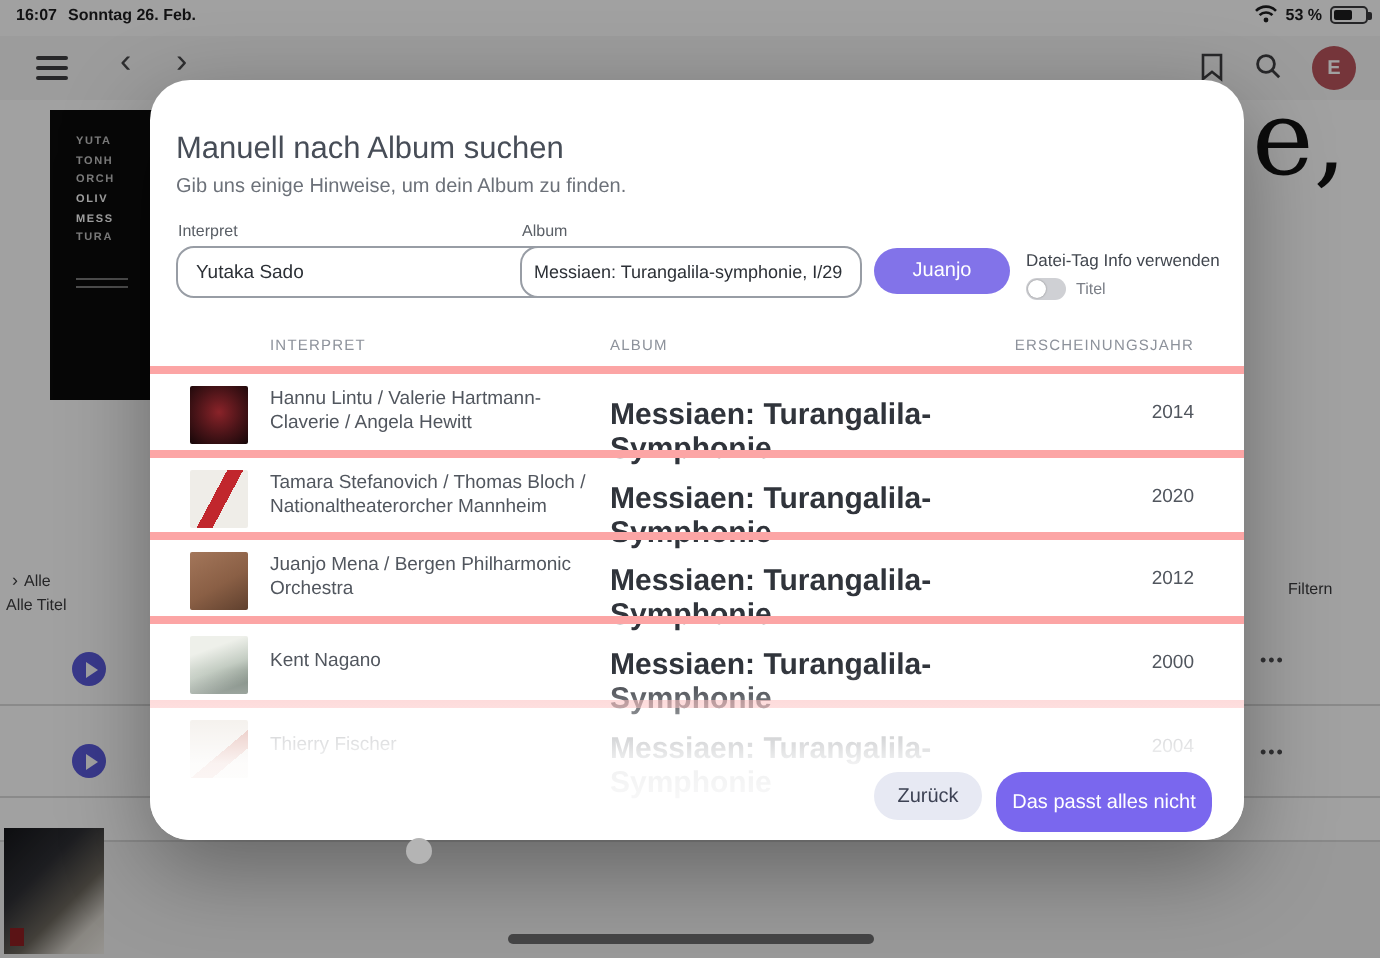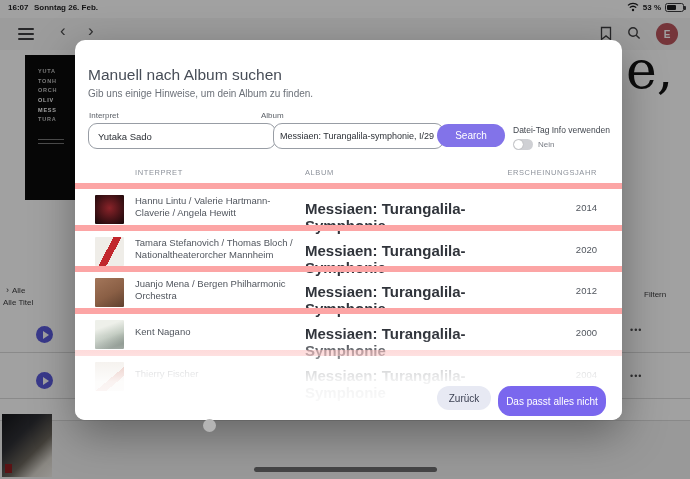--- a/index.html
+++ b/index.html
@@ -51,42 +51,42 @@
   .playerbar{position:absolute;left:0;top:420px;width:690px;height:59px;background:rgba(0,0,0,0.05);border-top:1px solid rgba(0,0,0,0.10);}
   .player-art{position:absolute;left:2px;top:414px;width:50px;height:63px;
       background:linear-gradient(135deg,#15161a 0%,#2e2f34 35%,#6a655c 62%,#d9d5cd 82%,#efece6 100%);}
   .player-art .tag{position:absolute;left:3px;bottom:4px;width:7px;height:9px;background:#8f1f22;}
   .home-indicator{position:absolute;left:254px;top:467px;width:183px;height:5px;border-radius:3px;background:#6e6e70;cursor:pointer;}
 
   
   .dim{position:absolute;inset:0;background:rgba(0,0,0,0.37);}
 
   
-  .modal{position:absolute;left:75px;top:40px;width:547px;height:380px;background:#fff;border-radius:10px;
+  .modal{position:absolute;left:75px;top:40px;width:547px;height:380px;background:#fff;border-radius:20px;
          box-shadow:0 14px 44px rgba(0,0,0,0.35);overflow:hidden;}
   .m-title{position:absolute;left:13px;top:26px;font-size:15.5px;color:#474d57;}
   .m-subtitle{position:absolute;left:13px;top:48px;font-size:10px;color:#6c7179;}
   .f-label{position:absolute;top:71px;font-size:8px;color:#5a5f66;}
   .lbl-interpret{left:14px;} .lbl-album{left:186px;}
   .f-input{position:absolute;top:83px;height:26px;border:1px solid #989da5;border-radius:9px;background:#fff;
            font-size:9.5px;color:#2c3036;padding:0 9px;outline:none;}
   .in-interpret{left:13px;width:188px;}
-  .in-album{left:185px;width:171px;font-size:9px;padding:0 6px;margin-left:13px;}
+  .in-album{left:185px;width:171px;font-size:9px;padding:0 6px;}
   .btn-search{position:absolute;left:362px;top:84px;width:68px;height:23px;border:none;border-radius:12px;
               background:#8273e9;color:#fff;font-size:10px;cursor:pointer;}
   .tag-label{position:absolute;left:438px;top:85px;width:110px;font-size:8.5px;color:#41464e;white-space:nowrap;}
   .tag-toggle{position:absolute;left:438px;top:99px;width:20px;height:11px;border-radius:6px;background:#cfd0d4;cursor:pointer;}
   .tag-toggle .knob{position:absolute;left:1px;top:1px;width:9px;height:9px;border-radius:50%;background:#fff;box-shadow:0 0 1px rgba(0,0,0,.4);}
   .tag-state{position:absolute;left:463px;top:100px;font-size:8px;color:#7a7e86;}
 
   .thead{position:absolute;left:0;top:128px;width:547px;height:15px;}
   .th{position:absolute;font-size:7.5px;letter-spacing:.6px;color:#8d929b;}
   .th-interpret{left:60px;} .th-album{left:230px;} .th-year{right:25px;}
 
-  .trow{position:absolute;left:0;width:547px;height:42px;border-top:6px solid #fca5a5;cursor:pointer;}
+  .trow{position:absolute;left:0;width:547px;height:42px;border-top:4px solid #fca5a5;cursor:pointer;}
   .r0{top:143px;} .r1{top:185px;text-decoration:underline;} .r2{top:226px;} .r3{top:268px;} .r4{top:310px;opacity:.55;}
   .art{position:absolute;left:20px;top:6px;width:29px;height:29px;border-radius:1px;}
   .art-0{background:radial-gradient(circle at 50% 45%,#8a2329 0%,#471317 55%,#150708 100%);}
   .art-1{background:linear-gradient(118deg,#efede8 42%,#c1272d 42%,#c1272d 60%,#efede8 60%);}
   .art-2{background:linear-gradient(150deg,#a3765a 0%,#8a5f45 55%,#5f402e 100%);}
   .art-3{background:linear-gradient(160deg,#eef0ea 25%,#c3ccc2 55%,#7e8a81 85%);}
   .art-4{background:linear-gradient(140deg,#ddd3c5 55%,#b8452e 55%,#b8452e 72%,#ddd3c5 72%);}
   .cell-interpret{position:absolute;left:60px;top:0;width:168px;height:100%;display:flex;align-items:center;
                   font-size:9.5px;line-height:1.3;color:#51565e;}
   .cell-album{position:absolute;left:230px;top:10px;width:200px;height:100%;display:flex;align-items:center;
@@ -196,27 +196,27 @@
   <div class="dim"></div>
 
   <div class="modal">
     <div class="m-title">Manuell nach Album suchen</div>
     <div class="m-subtitle">Gib uns einige Hinweise, um dein Album zu finden.</div>
 
     <div class="f-label lbl-interpret">Interpret</div>
     <input class="f-input in-interpret" type="text" value="Yutaka Sado" style="">
     <div class="f-label lbl-album">Album</div>
     <input class="f-input in-album" type="text" value="Messiaen: Turangalila-symphonie, I/29" style="">
-    <button class="btn-search">Search</button>
+    <button class="btn-search">Juanjo</button>
 
     <div class="tag-label">Datei-Tag Info verwenden</div>
     <div class="tag-toggle">
         <span class="knob"></span>
       </div>
-    <div class="tag-state">Nein</div>
+    <div class="tag-state">Titel</div>
 
     <div class="thead">
       <span class="th th-interpret">INTERPRET</span>
       <span class="th th-album">ALBUM</span>
       <span class="th th-year">ERSCHEINUNGSJAHR</span>
     </div>
 
     <div class="trow r0">
       <div class="art art-0"></div>
       <div class="cell-interpret">Hannu Lintu / Valerie Hartmann-Claverie / Angela Hewitt</div>

